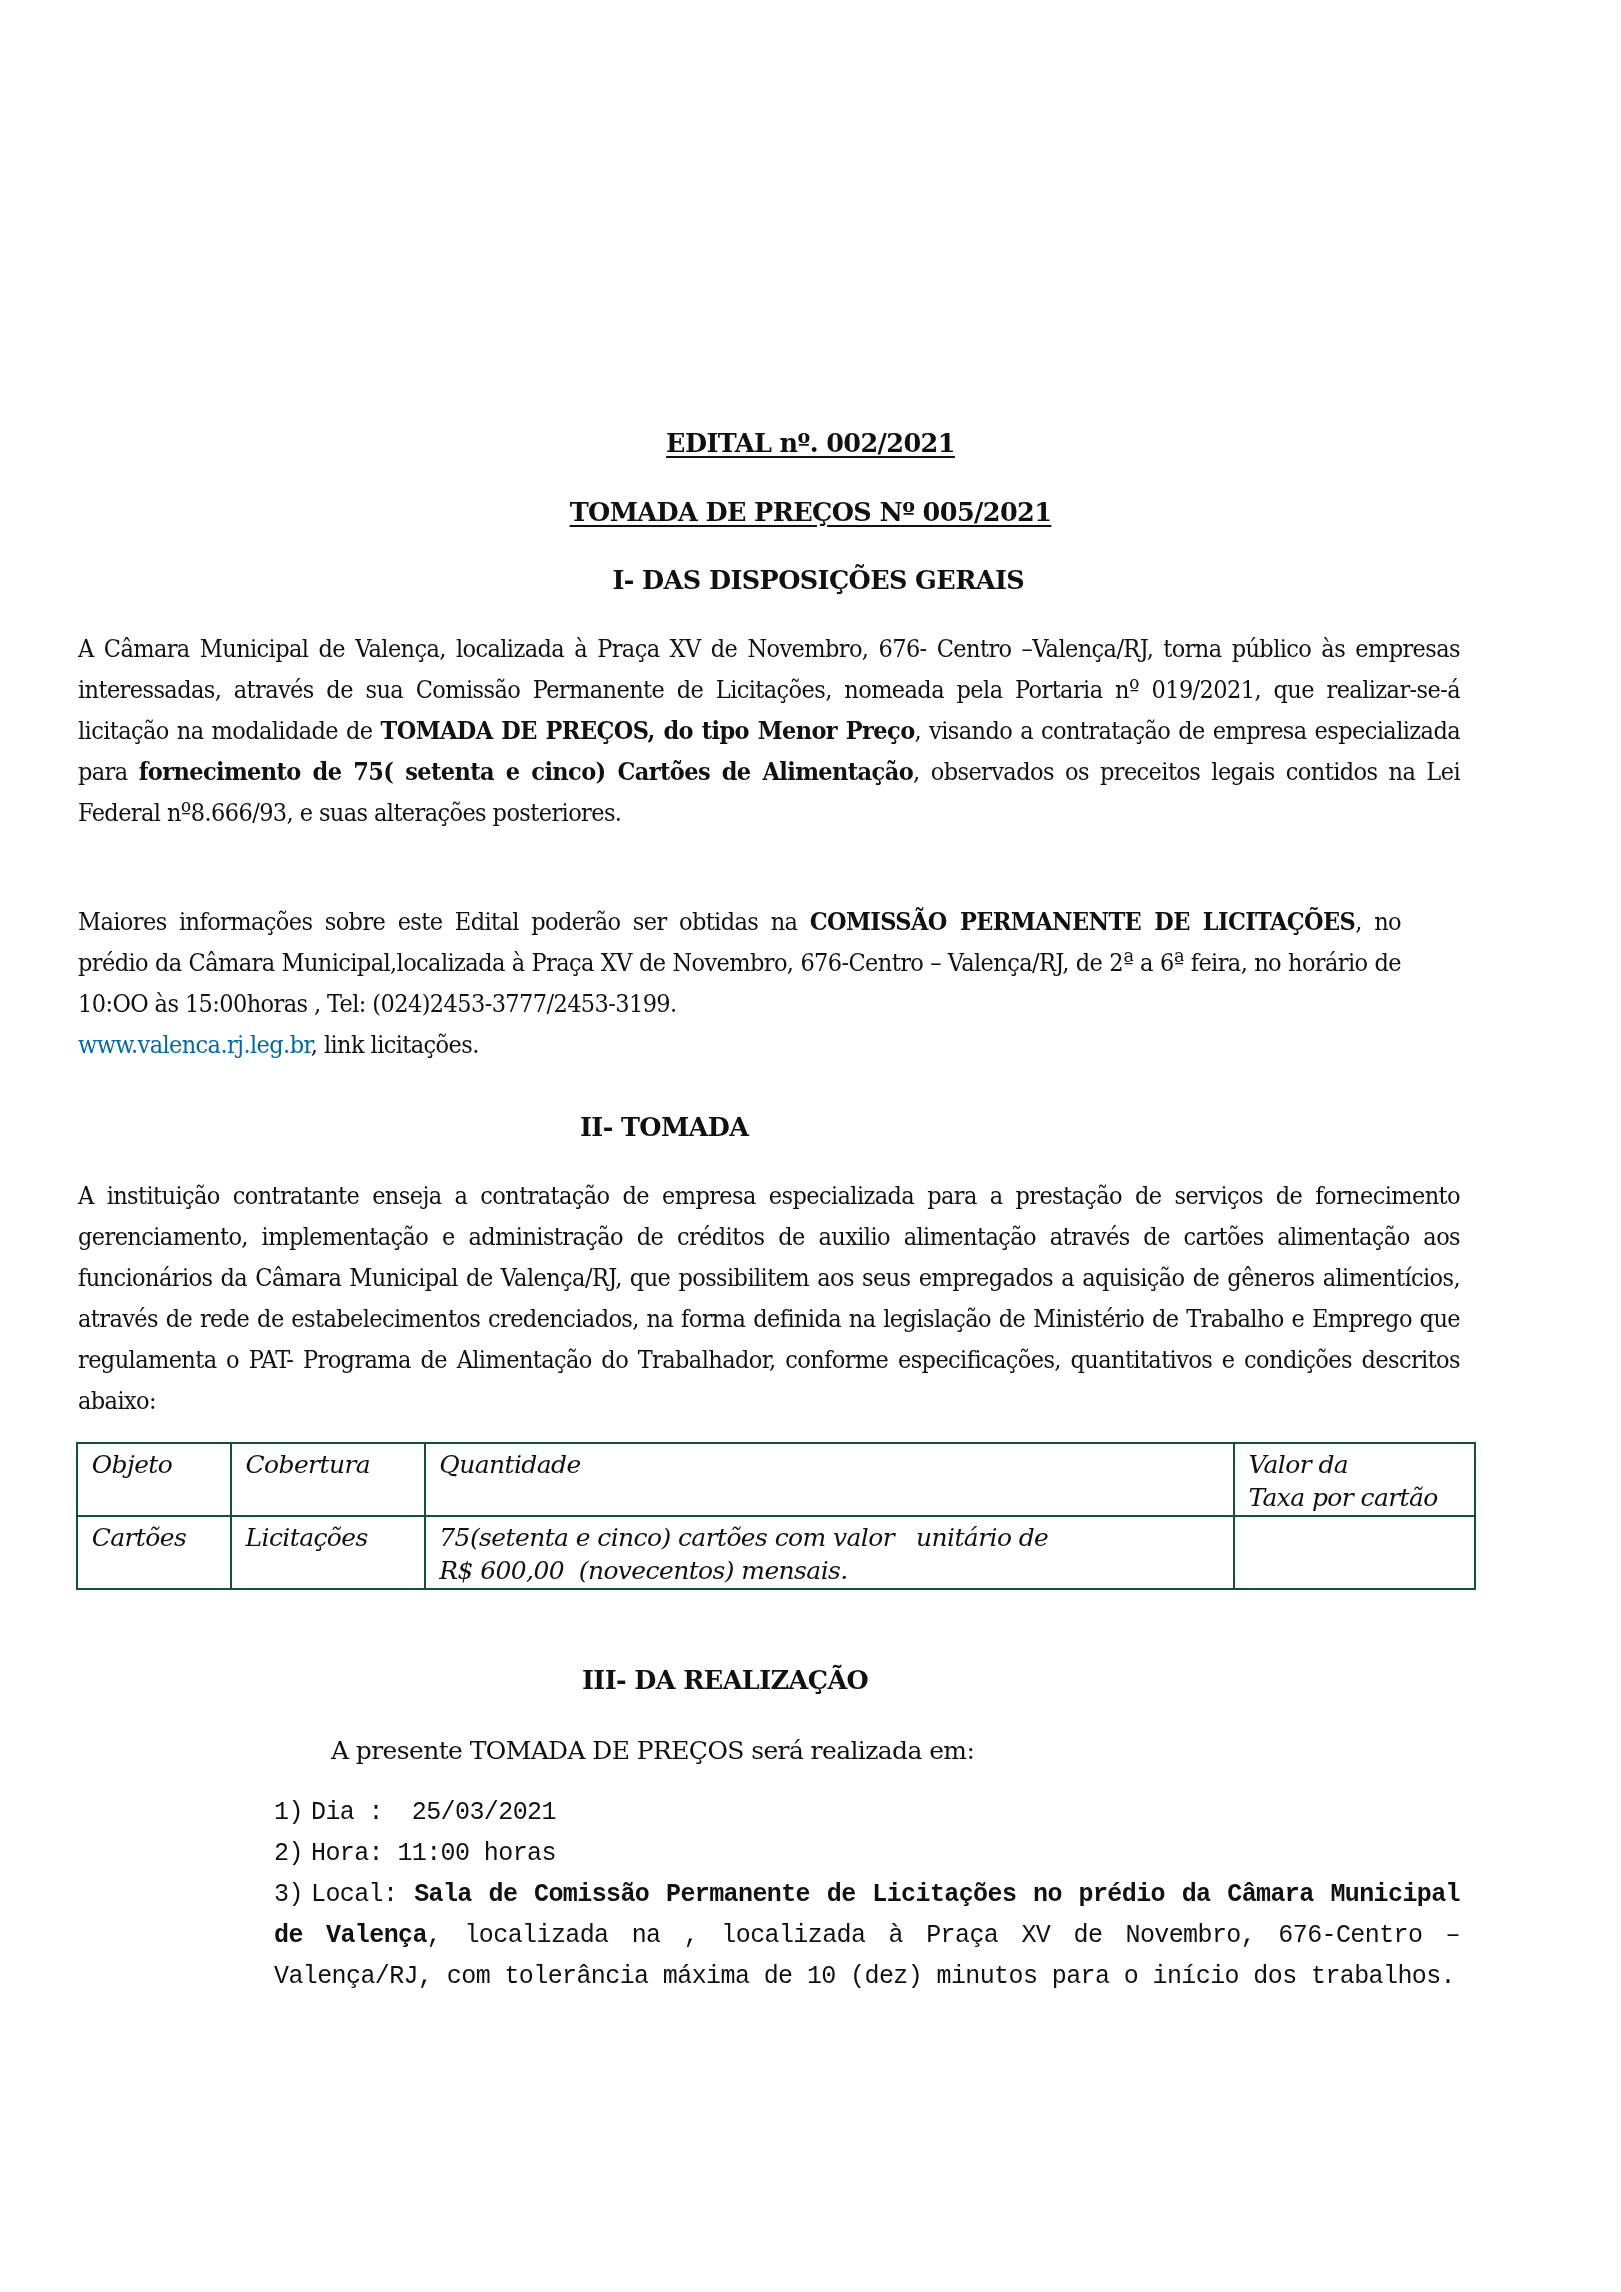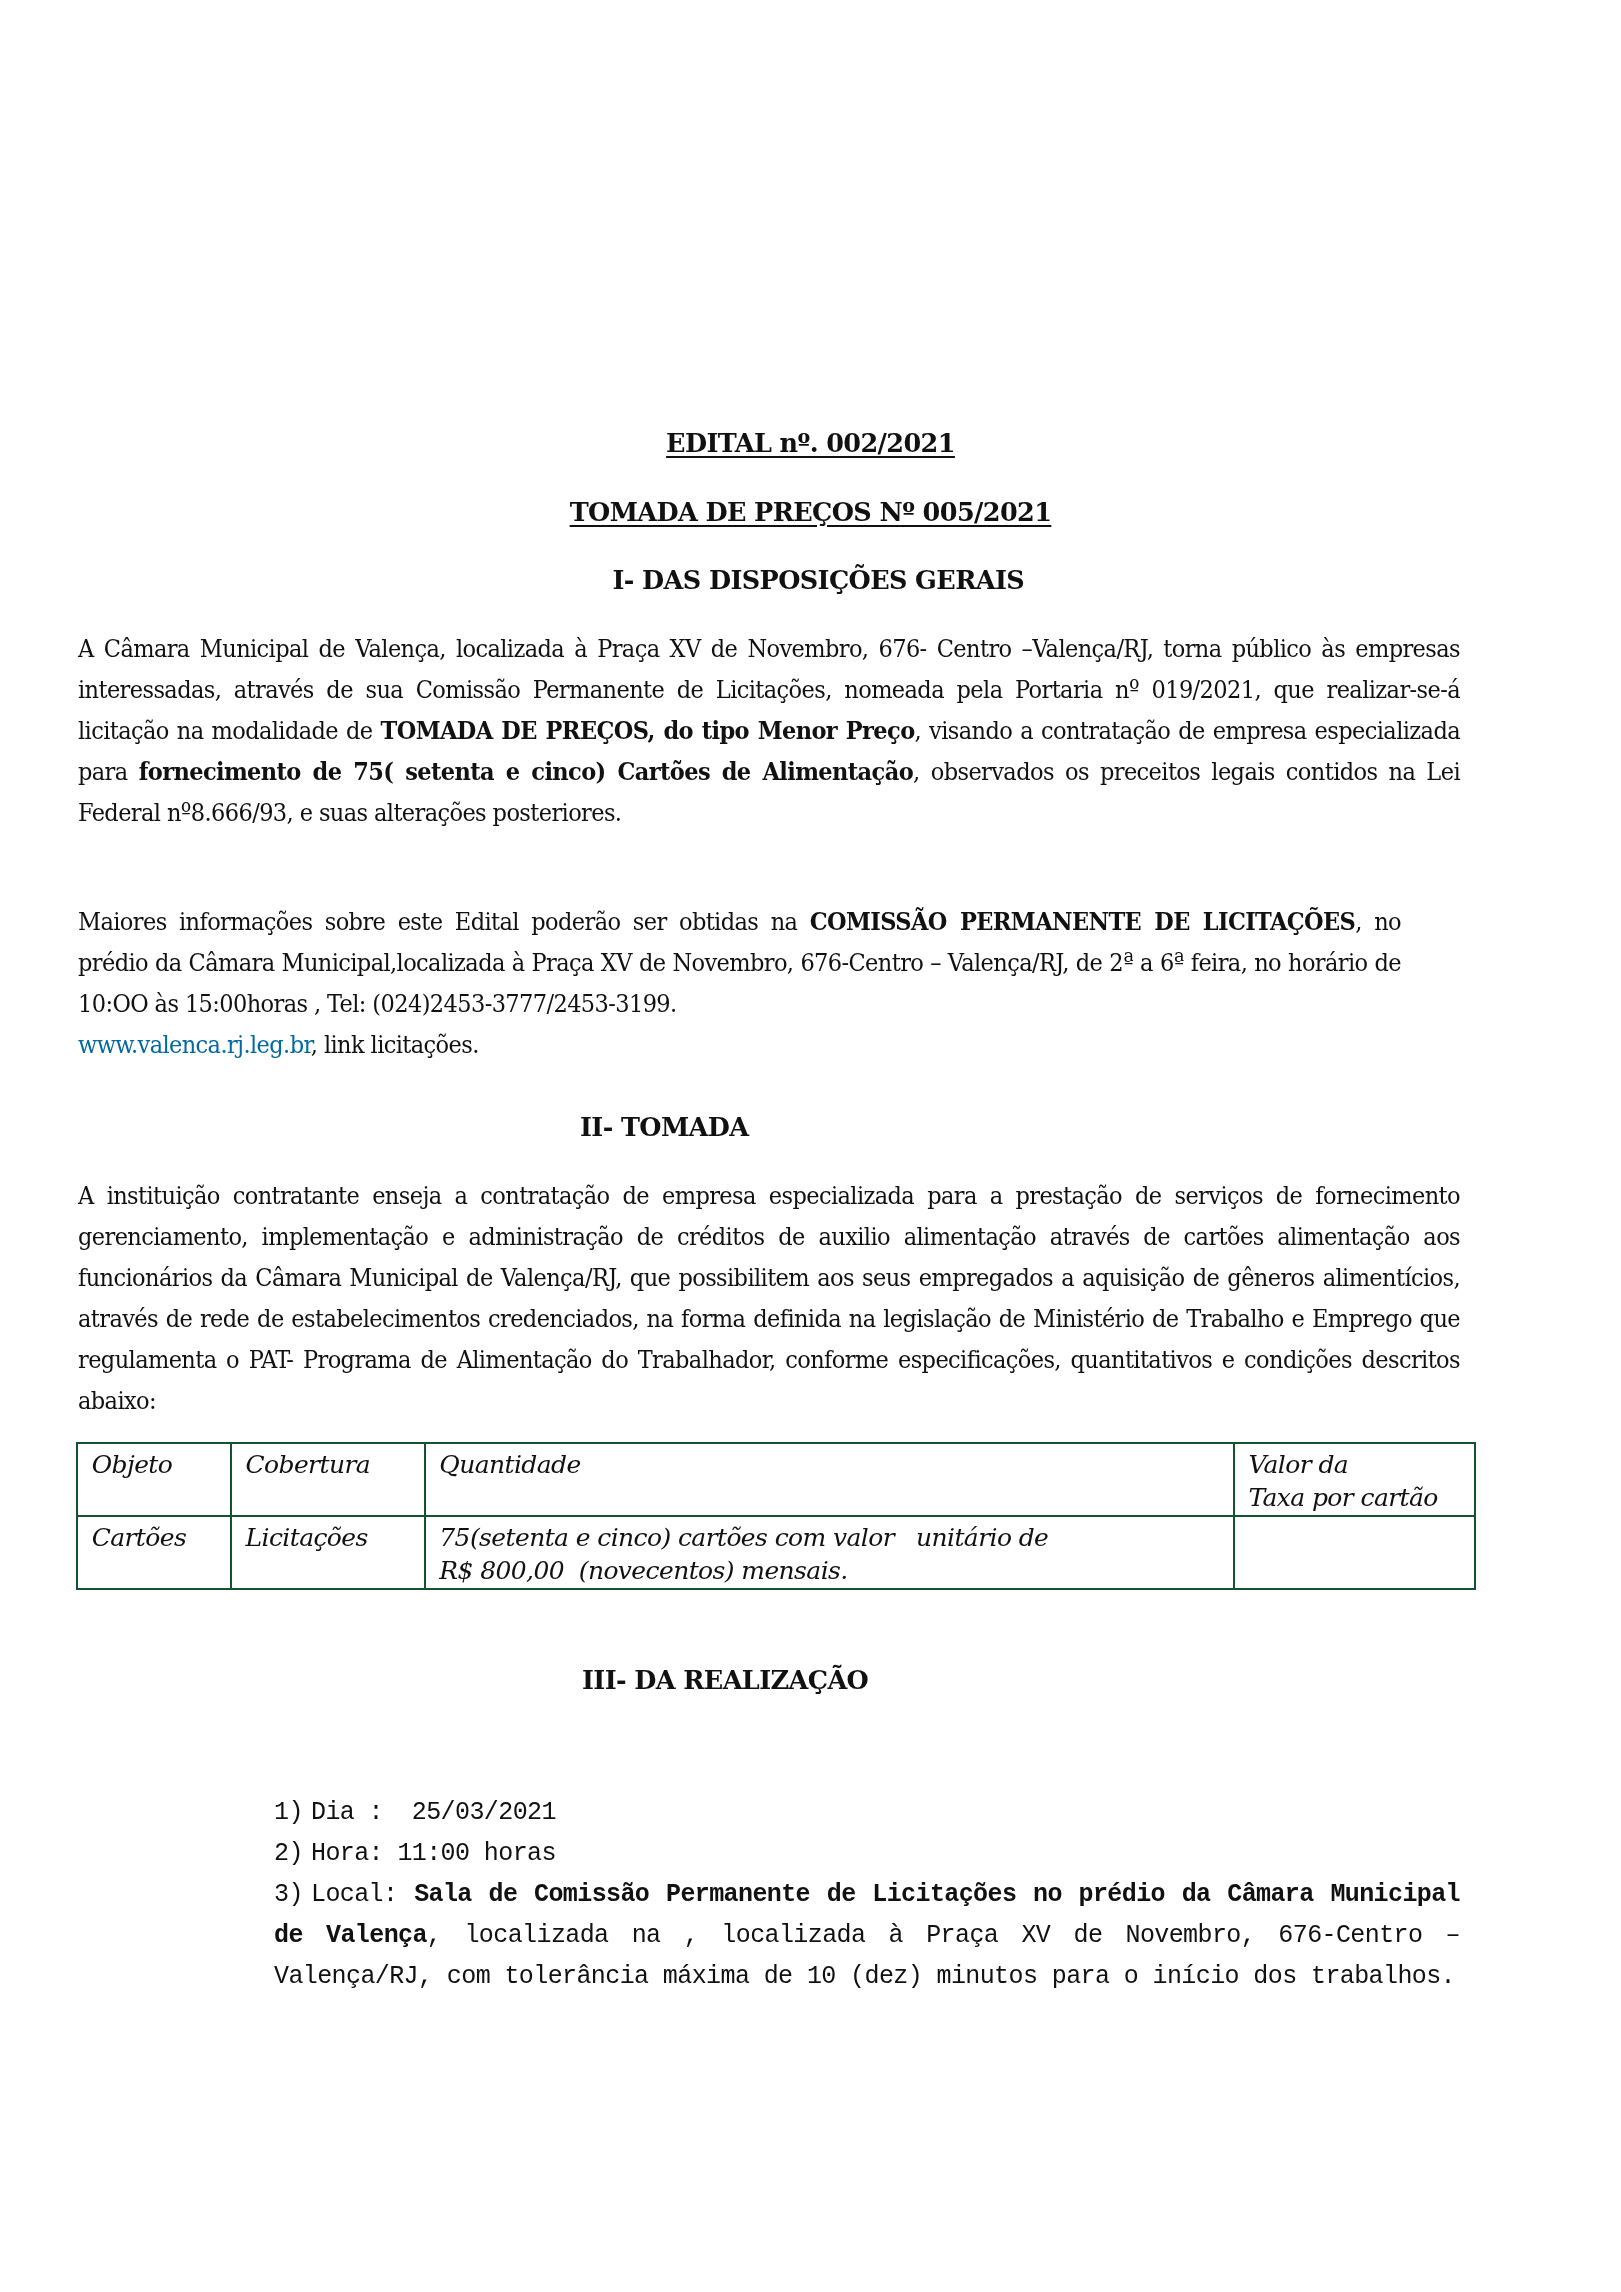--- a/index.html
+++ b/index.html
@@ -83,29 +83,30 @@
       <td>
         <span>Valor da</span><br>
         <span>Taxa por cartão</span>
       </td>
     </tr>
     <tr class="row">
       <td>Cartões</td>
       <td>Licitações</td>
       <td>
         <span style="white-space:pre;">75(setenta e cinco) cartões com valor   unitário de</span><br>
-        <span style="white-space:pre;">R$ 800,00  (novecentos) mensais.</span>
+        <span style="white-space:pre;">R$ 600,00  (novecentos) mensais.</span>
       </td>
       <td></td>
     </tr>
   </tbody>
     </table>
 
   <div class="h" style="top:1666px; width:auto; left:582px;">III- DA REALIZAÇÃO</div>
 
+  <div class="line" style="top:1730px; left:331px;">A presente TOMADA DE PREÇOS será realizada em:</div>
 
   <div class="list" style="top:1792px;font-family:Liberation Mono, monospace;">
     <span class="item">
       <span class="num">1)</span><span style="white-space:pre;">Dia :  25/03/2021</span>
     </span>
     <span class="item">
       <span class="num">2)</span><span>Hora: 11:00 horas</span>
     </span>
     <span class="item">
       <span class="num">3)</span><span>Local: </span><b>Sala de Comissão Permanente de Licitações no prédio da Câmara Municipal de Valença</b><span>, localizada na , localizada à Praça XV de Novembro, 676-Centro –Valença/RJ, com tolerância máxima de 10 (dez) minutos para o início dos trabalhos.</span>

